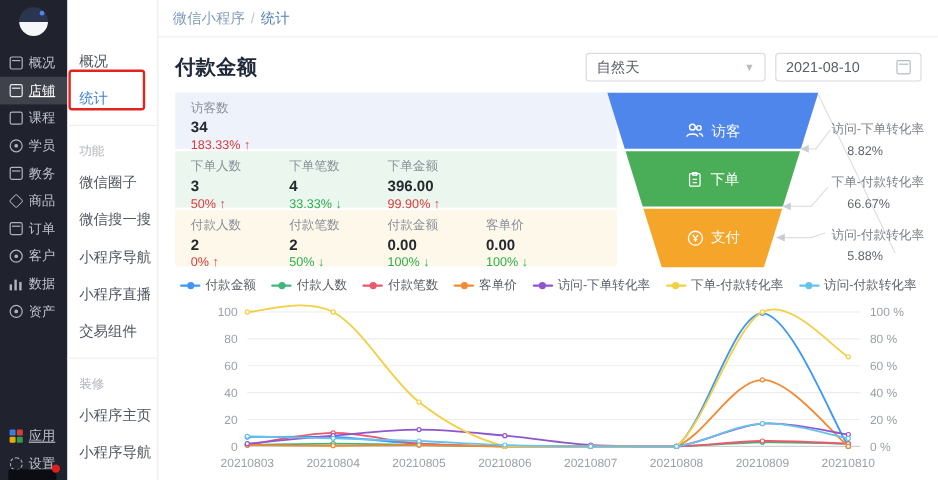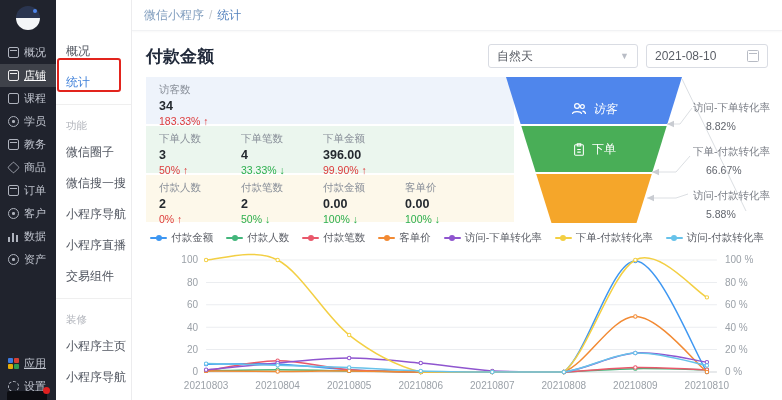--- a/index.html
+++ b/index.html
@@ -66,21 +66,21 @@
   .stat-row.yellow{background:#fdf8ea;}
   .stat-cell{width:82px;flex:none;}
   .stat-label{font-size:10.5px;color:#8a909a;}
   .stat-value{font-size:12.5px;font-weight:bold;color:#24292f;margin-top:2px;}
   .stat-delta{font-size:10.5px;margin-top:2px;}
   .delta-red{color:#dd3b3b;}
   .delta-green{color:#2daf4e;}
 
   .funnel-wrap{position:absolute;left:360px;top:0;width:176px;height:146px;}
   .funnel-stage-label{position:absolute;left:0;width:176px;display:flex;align-items:center;justify-content:center;gap:6px;color:#fff;font-size:12px;pointer-events:none;}
-  .fs0{top:0;height:64px;font-style:italic;}.fs1{top:49px;height:46px;}.fs2{top:97px;height:49px;}
+  .fs0{top:0;height:64px;}.fs1{top:49px;height:46px;}.fs2{top:97px;height:49px;}
 
   .connectors{position:absolute;left:500px;top:0;width:152px;height:146px;pointer-events:none;}
   .conversions{position:absolute;left:547px;top:0;width:122px;}
   .conv-block{position:absolute;left:0;}
   .conv-block:nth-child(1){top:24px;}
   .conv-block:nth-child(2){top:68px;}
   .conv-block:nth-child(3){top:112px;}
   .conv-label{font-size:10.5px;color:#7a7e86;white-space:nowrap;}
   .conv-value{font-size:10.5px;color:#62666e;margin-top:5px;padding-left:13px;}
 
@@ -279,20 +279,27 @@
             </svg>
             <span>访客</span>
           </div>
           <div class="funnel-stage-label fs1">
             <svg width="14" height="15" viewBox="0 0 16 16" fill="none" stroke="#fff" stroke-width="1.2">
               <rect x="3" y="2.5" width="10" height="12" rx="1.2"></rect>
                 <path d="M6 1.5h4v2.5H6z"></path>
                 <path d="M6 8h4M6 11h4"></path>
             </svg>
             <span>下单</span>
+          </div>
+          <div class="funnel-stage-label fs2">
+            <svg width="15" height="15" viewBox="0 0 16 16" fill="none" stroke="#fff" stroke-width="1.2">
+              <circle cx="8" cy="8" r="6.2"></circle>
+              <path d="M5.6 5l2.4 3.2L10.4 5M8 8.2v3M6.3 9.2h3.4"></path>
+            </svg>
+            <span>支付</span>
           </div>
         </div>
 
         <svg class="connectors" viewBox="0 0 152 146">
           <g stroke="#dcdfe3" stroke-width="1" fill="none">
             <path d="M21,47 L34,47 L46,31"></path>
             <path d="M6,95 L30,95 L44,79"></path>
             <path d="M1,121 L30,121 L42,117"></path>
             <path d="M36,2 L100,134"></path>
           </g>

